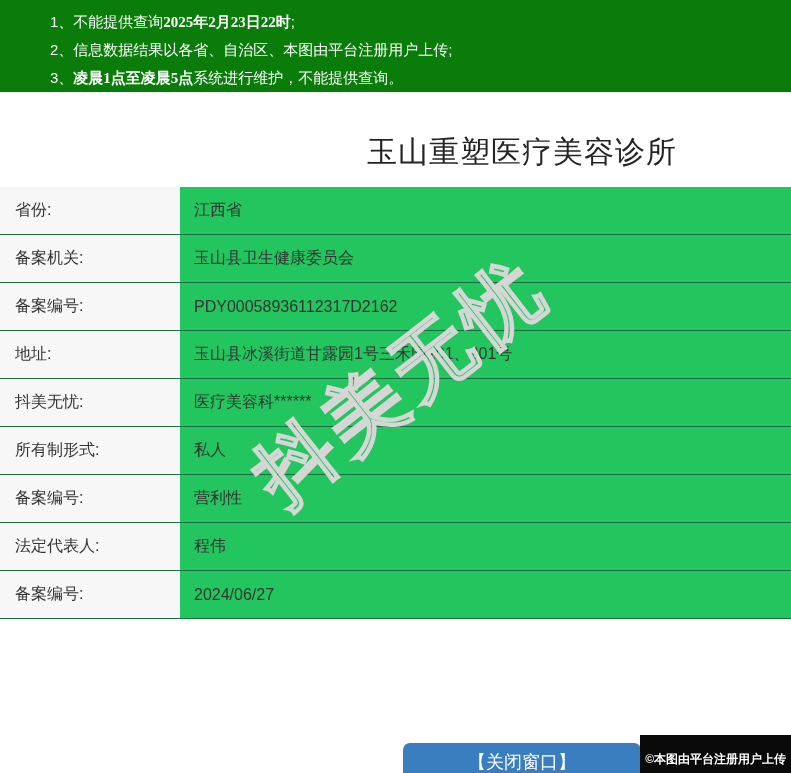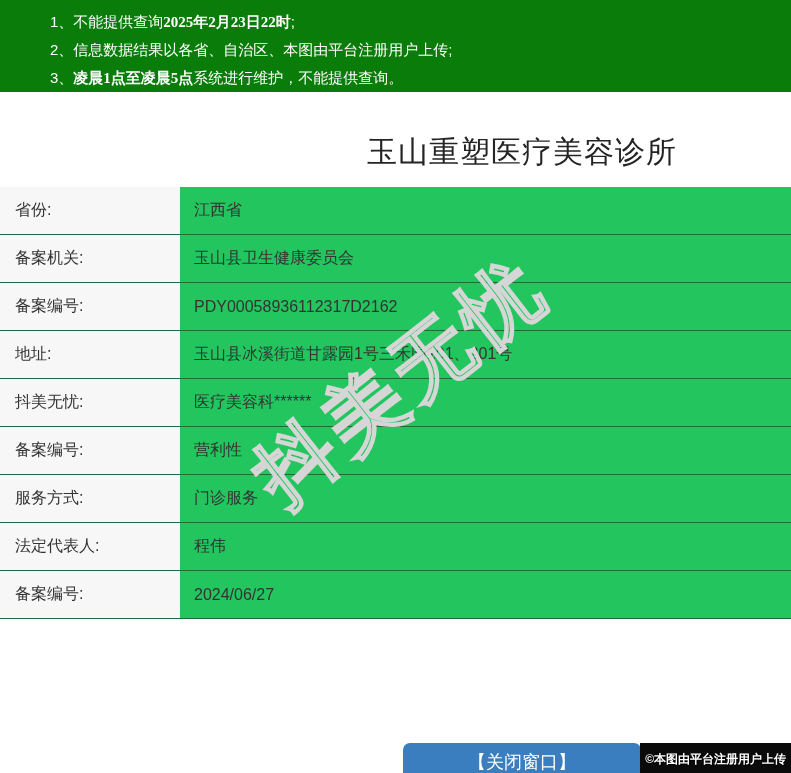--- a/index.html
+++ b/index.html
@@ -98,21 +98,21 @@
   }
   
   .attribution {
     position: absolute;
     right: 0;
     bottom: 0;
     background: #0a0a0a;
     color: #ffffff;
     font-size: 12px;
     font-weight: 700;
-    padding: 8px 5px 5px 5px;
+    padding: 16px 5px 5px 5px;
     text-shadow: 1px 1px 0 #000000;
     z-index: 11;
     white-space: nowrap;
   }
 </style>
 </head>
 <body>
 
 <div class="page">
 
@@ -146,26 +146,26 @@
       </tr>
       <tr>
         <td class="lbl">地址:</td>
         <td class="val">玉山县冰溪街道甘露园1号三禾园101、201号</td>
       </tr>
       <tr>
         <td class="lbl">抖美无忧:</td>
         <td class="val">医疗美容科******</td>
       </tr>
       <tr>
+        <td class="lbl">所有制形式:</td>
+        <td class="val">私人</td>
+      </tr>
+      <tr>
         <td class="lbl">备案编号:</td>
         <td class="val">营利性</td>
-      </tr>
-      <tr>
-        <td class="lbl">服务方式:</td>
-        <td class="val">门诊服务</td>
       </tr>
       <tr>
         <td class="lbl">法定代表人:</td>
         <td class="val">程伟</td>
       </tr>
       <tr>
         <td class="lbl">备案编号:</td>
         <td class="val">2024/06/27</td>
       </tr>
     </tbody>

